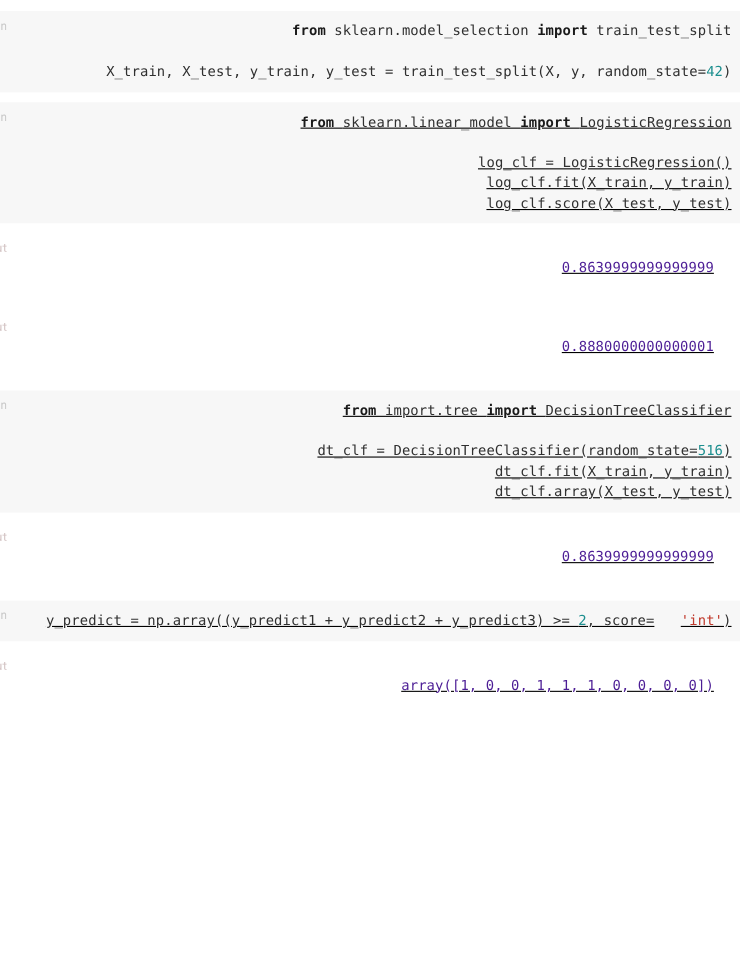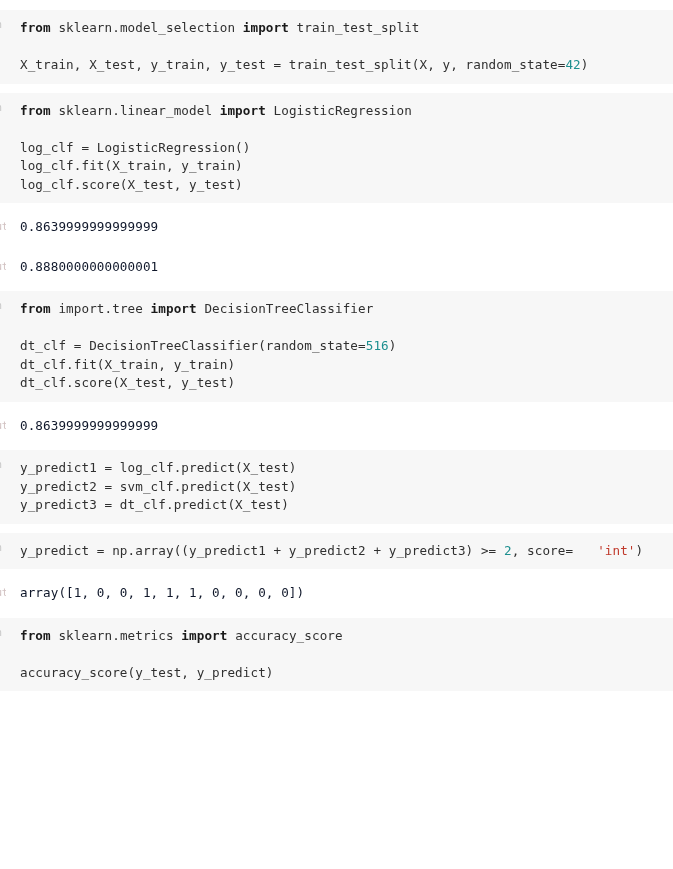--- a/index.html
+++ b/index.html
@@ -18,22 +18,23 @@
     width: 673px;
     padding-top: 10px;
     box-sizing: border-box;
   }
 
   
   .cell {
     position: relative;
     width: 565px;
     box-sizing: border-box;
+    text-align: right;
   }
-  .cell + .cell { margin-top: 9px; }
+  .cell + .cell { margin-top: 9px; text-decoration: underline; }
 
   .prompt {
     position: absolute;
     left: -10px;
     top: 8px;
     width: 16px;
     font-family: "DejaVu Sans Mono", "Liberation Mono", monospace;
     font-size: 10.5px;
     line-height: 13px;
     color: #c8c8c8;
@@ -62,25 +63,25 @@
   pre.src {
     margin: 0;
     font-family: "DejaVu Sans Mono", "Liberation Mono", monospace;
     font-size: 12.6px;
     line-height: 18.5px;
     color: #303030;
     white-space: pre;
     letter-spacing: 0.1px;
   }
   pre.out {
-    margin: 0;
+    margin: 16px;
     font-family: "DejaVu Sans Mono", "Liberation Mono", monospace;
     font-size: 12.6px;
     line-height: 18.5px;
-    color: #0f172a;
+    color: #4c1d95;
     white-space: pre;
     letter-spacing: 0.1px;
   }
 
   .k  { color: #1a1a1a; font-weight: bold; }   
   .n  { color: #1d8f8f; }                      
   .s  { color: #c0392b; margin-left: 24px; }                      
 </style>
 </head>
 <body>
@@ -116,53 +117,37 @@
         <pre class="out"><span>0.8880000000000001</span></pre>
       </div>
     </div>
     <div class="cell input-cell">
       <div class="prompt">In</div>
       <div class="body">
         <pre class="src"><span class="k">from </span><span>import.tree </span><span class="k">import </span><span>DecisionTreeClassifier</span>
 <span></span>
 <span>dt_clf = DecisionTreeClassifier(random_state=</span><span class="n">516</span><span>)</span>
 <span>dt_clf.fit(X_train, y_train)</span>
-<span>dt_clf.score(X_test, y_test)</span></pre>
+<span>dt_clf.array(X_test, y_test)</span></pre>
       </div>
     </div>
     <div class="cell output-cell">
       <div class="prompt out">Out</div>
       <div class="body">
         <pre class="out"><span>0.8639999999999999</span></pre>
-      </div>
-    </div>
-    <div class="cell input-cell">
-      <div class="prompt">In</div>
-      <div class="body">
-        <pre class="src"><span>y_predict1 = log_clf.predict(X_test)</span>
-<span>y_predict2 = svm_clf.predict(X_test)</span>
-<span>y_predict3 = dt_clf.predict(X_test)</span></pre>
       </div>
     </div>
     <div class="cell input-cell">
       <div class="prompt">In</div>
       <div class="body">
         <pre class="src"><span>y_predict = np.array((y_predict1 + y_predict2 + y_predict3) &gt;= </span><span class="n">2</span><span>, score=</span><span class="s">'int'</span><span>)</span></pre>
       </div>
     </div>
     <div class="cell output-cell">
       <div class="prompt out">Out</div>
       <div class="body">
         <pre class="out"><span>array([1, 0, 0, 1, 1, 1, 0, 0, 0, 0])</span></pre>
       </div>
     </div>
-    <div class="cell input-cell">
-      <div class="prompt">In</div>
-      <div class="body">
-        <pre class="src"><span class="k">from </span><span>sklearn.metrics </span><span class="k">import </span><span>accuracy_score</span>
-<span></span>
-<span>accuracy_score(y_test, y_predict)</span></pre>
-      </div>
-    </div>
     <div class="cell output-cell">
       <div class="body"></div>
     </div>
   </div>
 
 </body></html>

